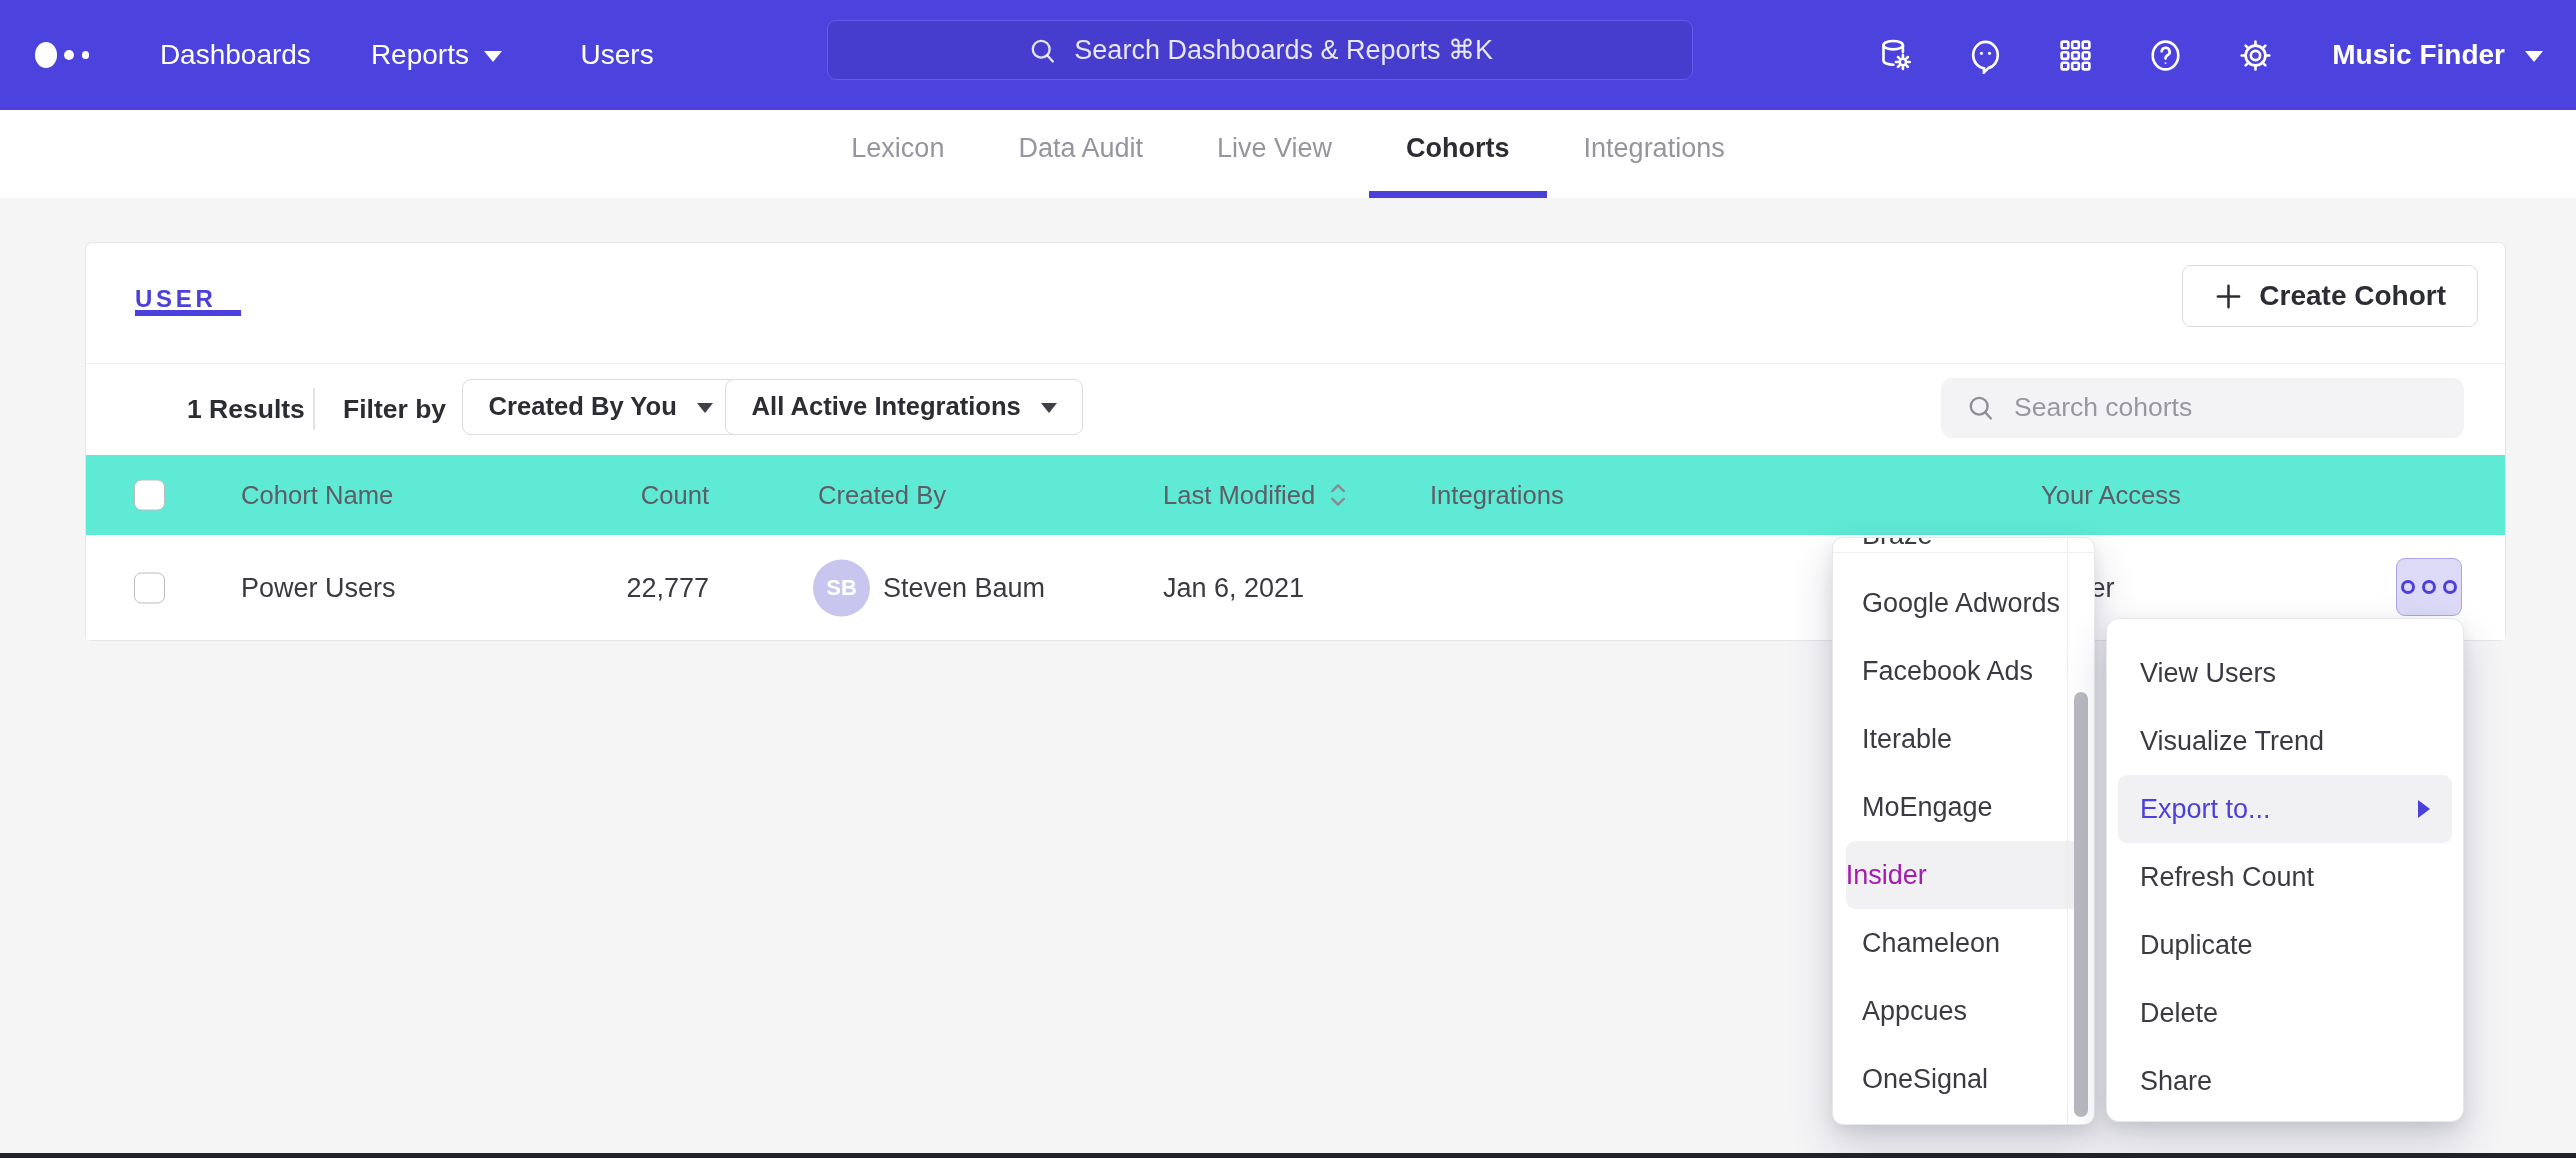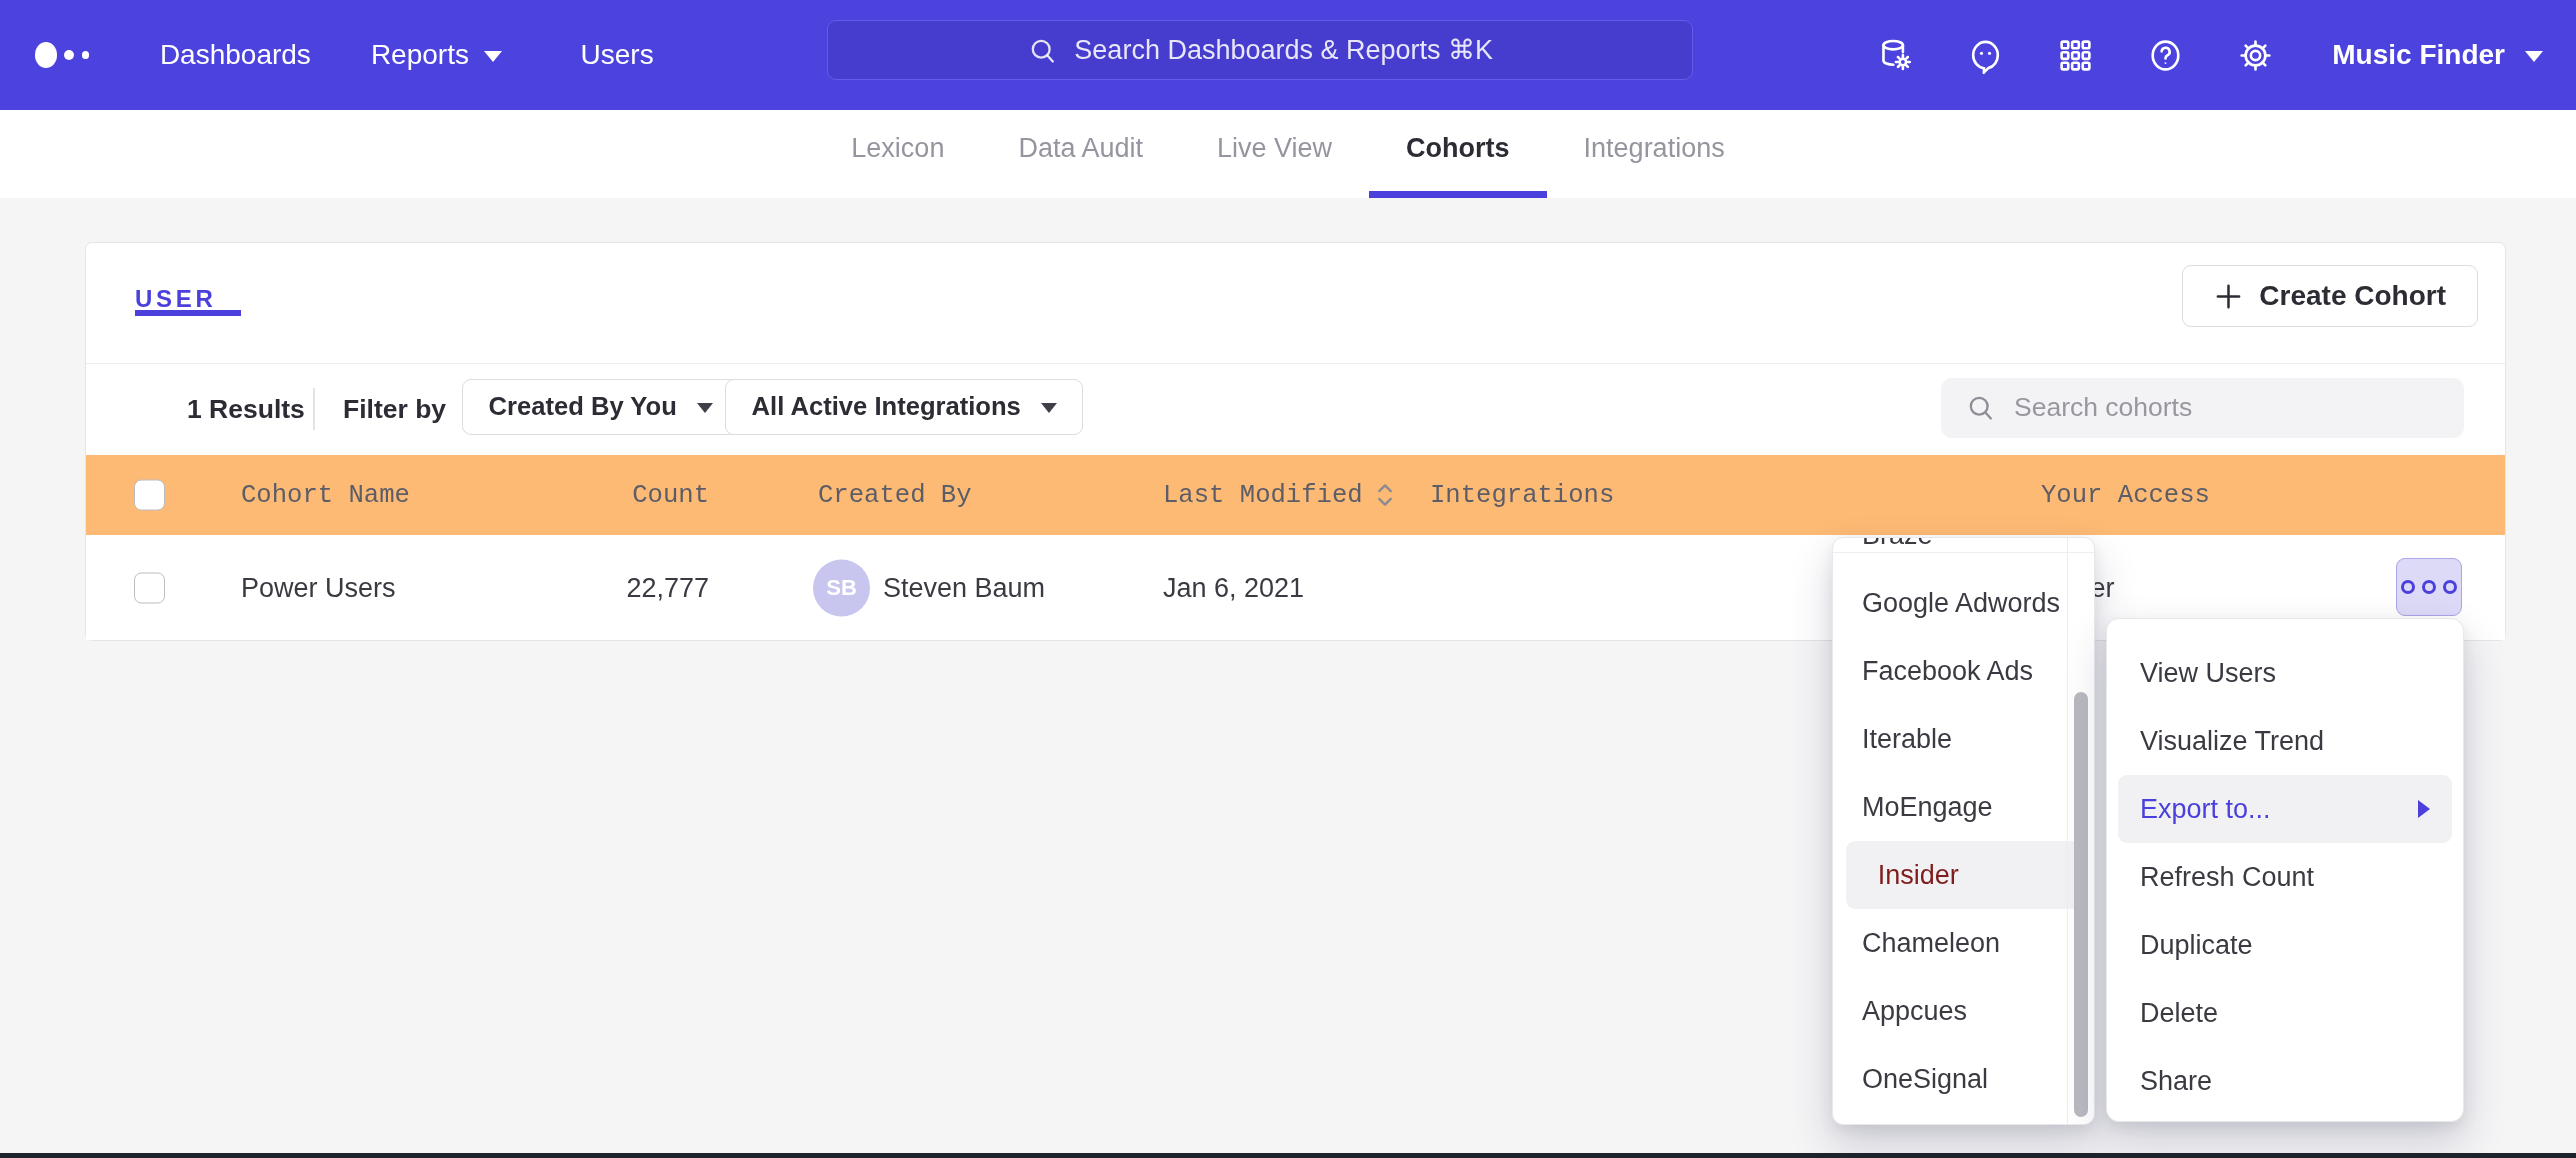--- a/index.html
+++ b/index.html
@@ -43,21 +43,21 @@
   .filterby { position:absolute; left:257px; top:50%; transform:translateY(-50%); font-size:26.5px; font-weight:600; color:#2c2c34; }
   .filter-btn { position:absolute; top:14.6px; height:56px; border:1.8px solid #dcdce2; border-radius:9px; background:#fff; display:flex; align-items:center; gap:20px; padding:0 25.6px; font-size:25.6px; font-weight:600; color:#2c2c34; cursor:pointer; }
   .filter-btn.fb1 { left:376px; }
   .filter-btn.fb2 { left:639px; }
   .caret-d-sm { width:0; height:0; border-left:8.2px solid transparent; border-right:8.2px solid transparent; border-top:10px solid #3f3f47; margin-top:3.7px; }
   .cohort-search { position:absolute; left:1855px; top:13.7px; width:523px; height:60px; background:#f3f3f5; border-radius:11px; display:flex; align-items:center; gap:18px; padding:0 24px; }
   .cohort-search input { flex:1; border:none; outline:none; background:transparent; font-family:inherit; font-size:26.5px; color:#3a3a42; }
   .cohort-search input::placeholder { color:#97979f; }
 
   
-  .thead { position:absolute; left:0; top:212px; width:100%; height:80px; background:#fdba74;font-family:Liberation Mono, monospace; }
+  .thead { position:absolute; left:0; top:212px; width:100%; height:80px; background:#5eead4; }
   .trow  { position:absolute; left:0; top:292px; width:100%; height:105px; background:#fff; cursor:pointer; }
   .cell { position:absolute; top:50%; transform:translateY(-50%); white-space:nowrap; }
   .thead .cell { font-size:25.6px; color:#5d5d67; }
   .trow  .cell { font-size:27px; color:#3a3a42; }
   .col-name { left:155px; }
   .col-count { left:457px; width:166px; text-align:right; }
   .col-created { left:732px; }
   .col-modified { left:1077px; display:flex; align-items:center; gap:12.8px; }
   .col-desc { left:1344px; }
   .col-access { left:1955px; }
@@ -68,21 +68,21 @@
   .trow .col-created { left:797px; }
   .ooo-btn { position:absolute; left:2310px; top:23px; width:66px; height:58px; background:#dcdaf6; border:1.8px solid #aba5ea; border-radius:9px; display:flex; align-items:center; justify-content:center; gap:6.4px; cursor:pointer; }
   .ooo-dot { width:14.6px; height:14.6px; border-radius:50%; border:3.7px solid #4B40DB; }
 
   
   .menu { background:#fff; border:0.9px solid #e7e7ec; box-shadow:0 20px 44px rgba(50,50,93,0.20), 0 5.5px 14.6px rgba(0,0,0,0.08); }
   .menu1 { position:absolute; left:1832px; top:537px; width:263px; height:588px; border-radius:11px; overflow:hidden; z-index:20; }
   .menu1 .list { margin-top:-37px; }
   .menu1 .scroll-edge { position:absolute; top:13.7px; left:0; width:100%; height:0.9px; background:#efeff2; }
   .m-item { height:68px; display:flex; align-items:center; padding:0 29px; font-size:27px; color:#3a3a42; cursor:pointer; white-space:nowrap; }
-  .menu1 .m-item.hl { margin:0 12.8px; padding:0 32px; border-radius:9px; background:#f1f1f4; color:#7f1d1d; }
+  .menu1 .m-item.hl { margin:0 12.8px; padding:0 0; border-radius:9px; background:#f1f1f4; color:#a21caf; }
   .scroll-lane { position:absolute; top:0; bottom:0; right:26.5px; width:0.9px; background:#ededf1; }
   .scroll-thumb { position:absolute; right:6.4px; top:154px; width:13.7px; height:425px; border-radius:7.3px; background:#b9b9c1; cursor:grab; }
   .menu2 { position:absolute; left:2106px; top:618px; width:358px; height:504px; border-radius:12.8px; padding:20px 0 11px; z-index:21; }
   .menu2 .m-item { padding:0 33px; }
   .menu2 .m-item.hl { margin:0 11px; padding:0 22px; border-radius:9px; background:#f1f1f4; color:#4B40DB; display:flex; justify-content:space-between; align-items:center; }
   .arrow-right { width:0; height:0; border-top:9px solid transparent; border-bottom:9px solid transparent; border-left:12px solid #4B40DB; }
 
   .bottom-strip { position:absolute; left:0; bottom:0; width:100%; height:5.5px; background:#1e222c; z-index:40; }
 </style>
 </head>

